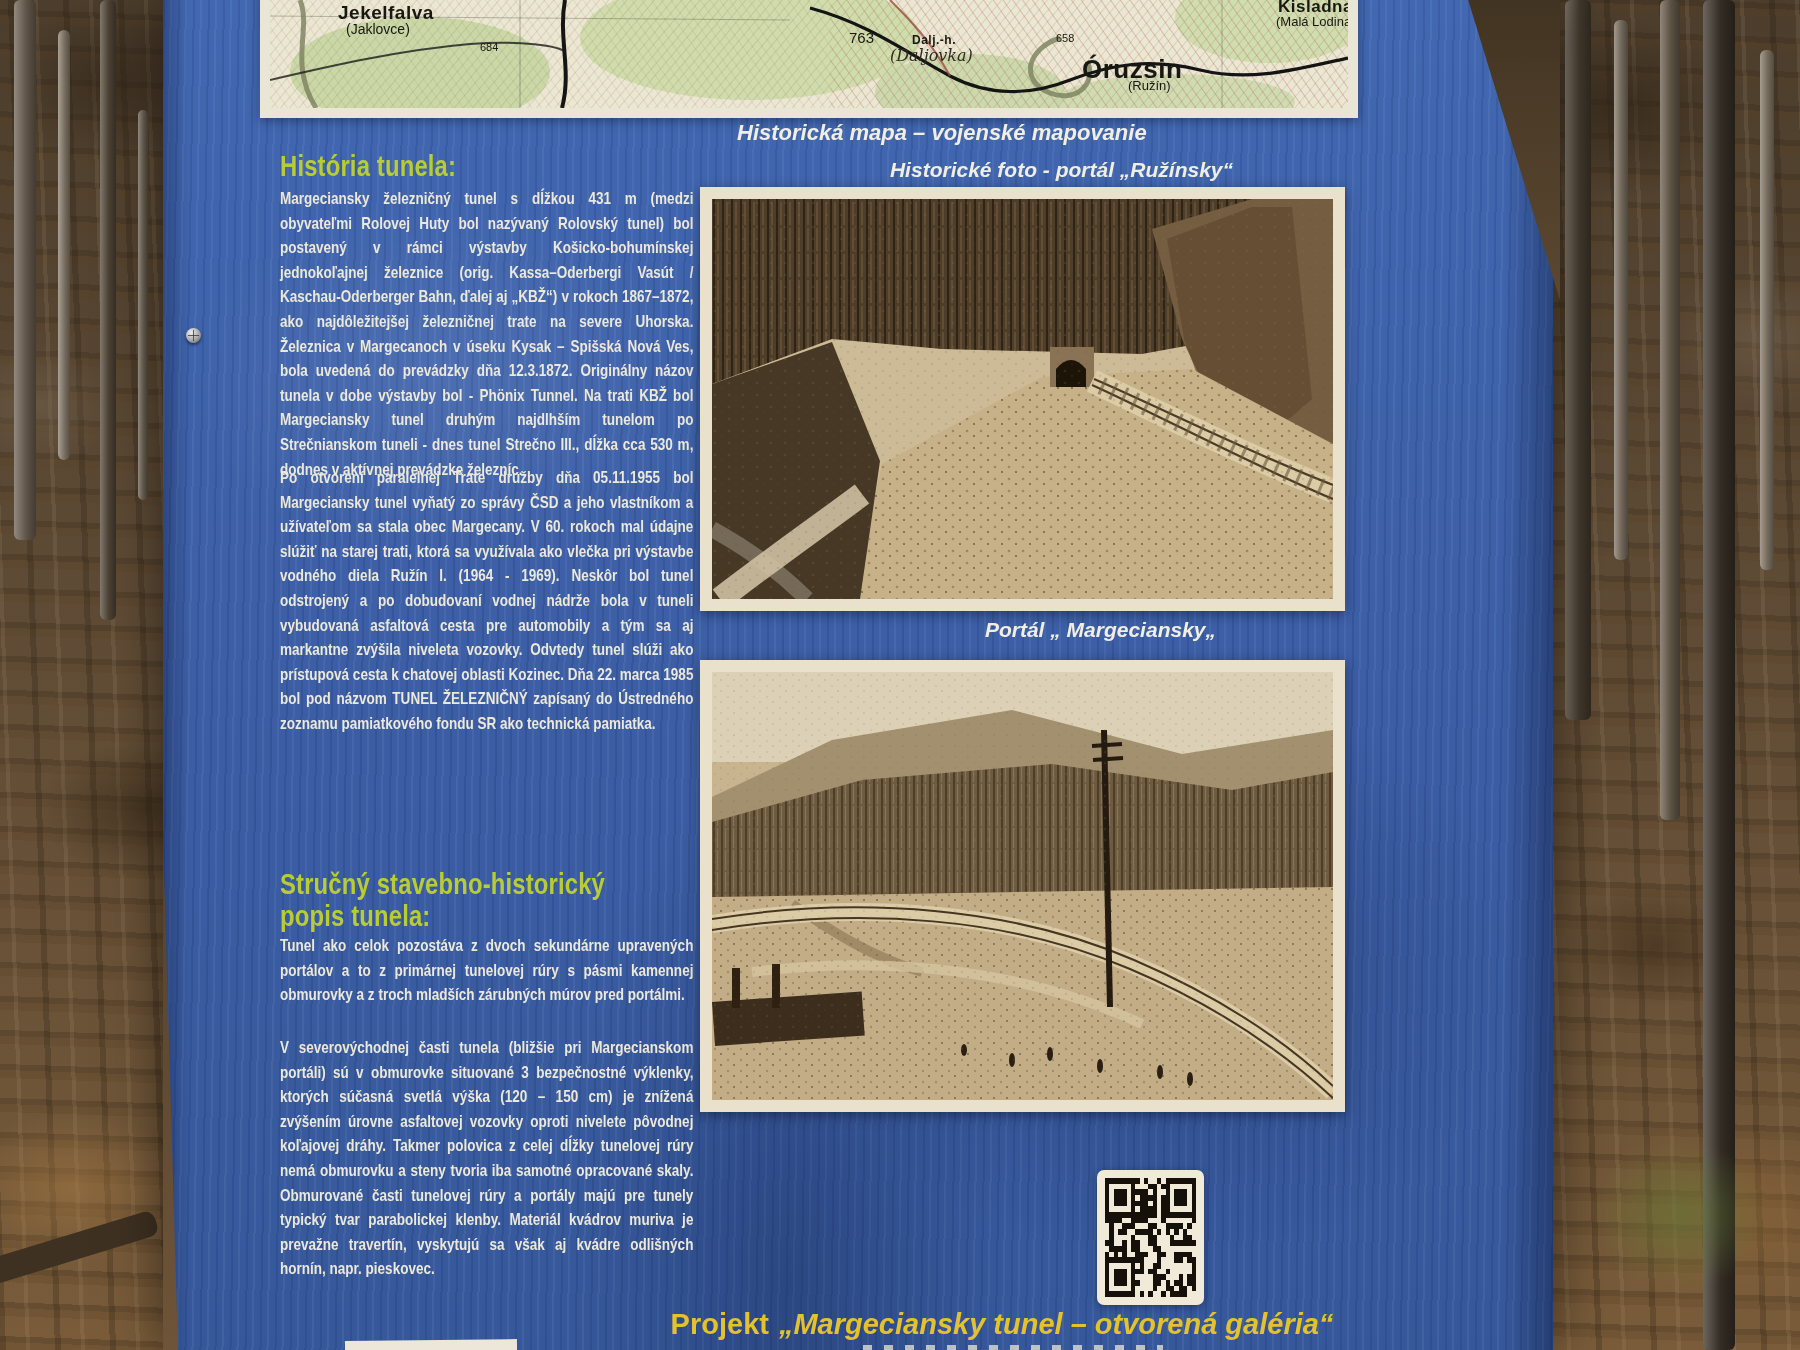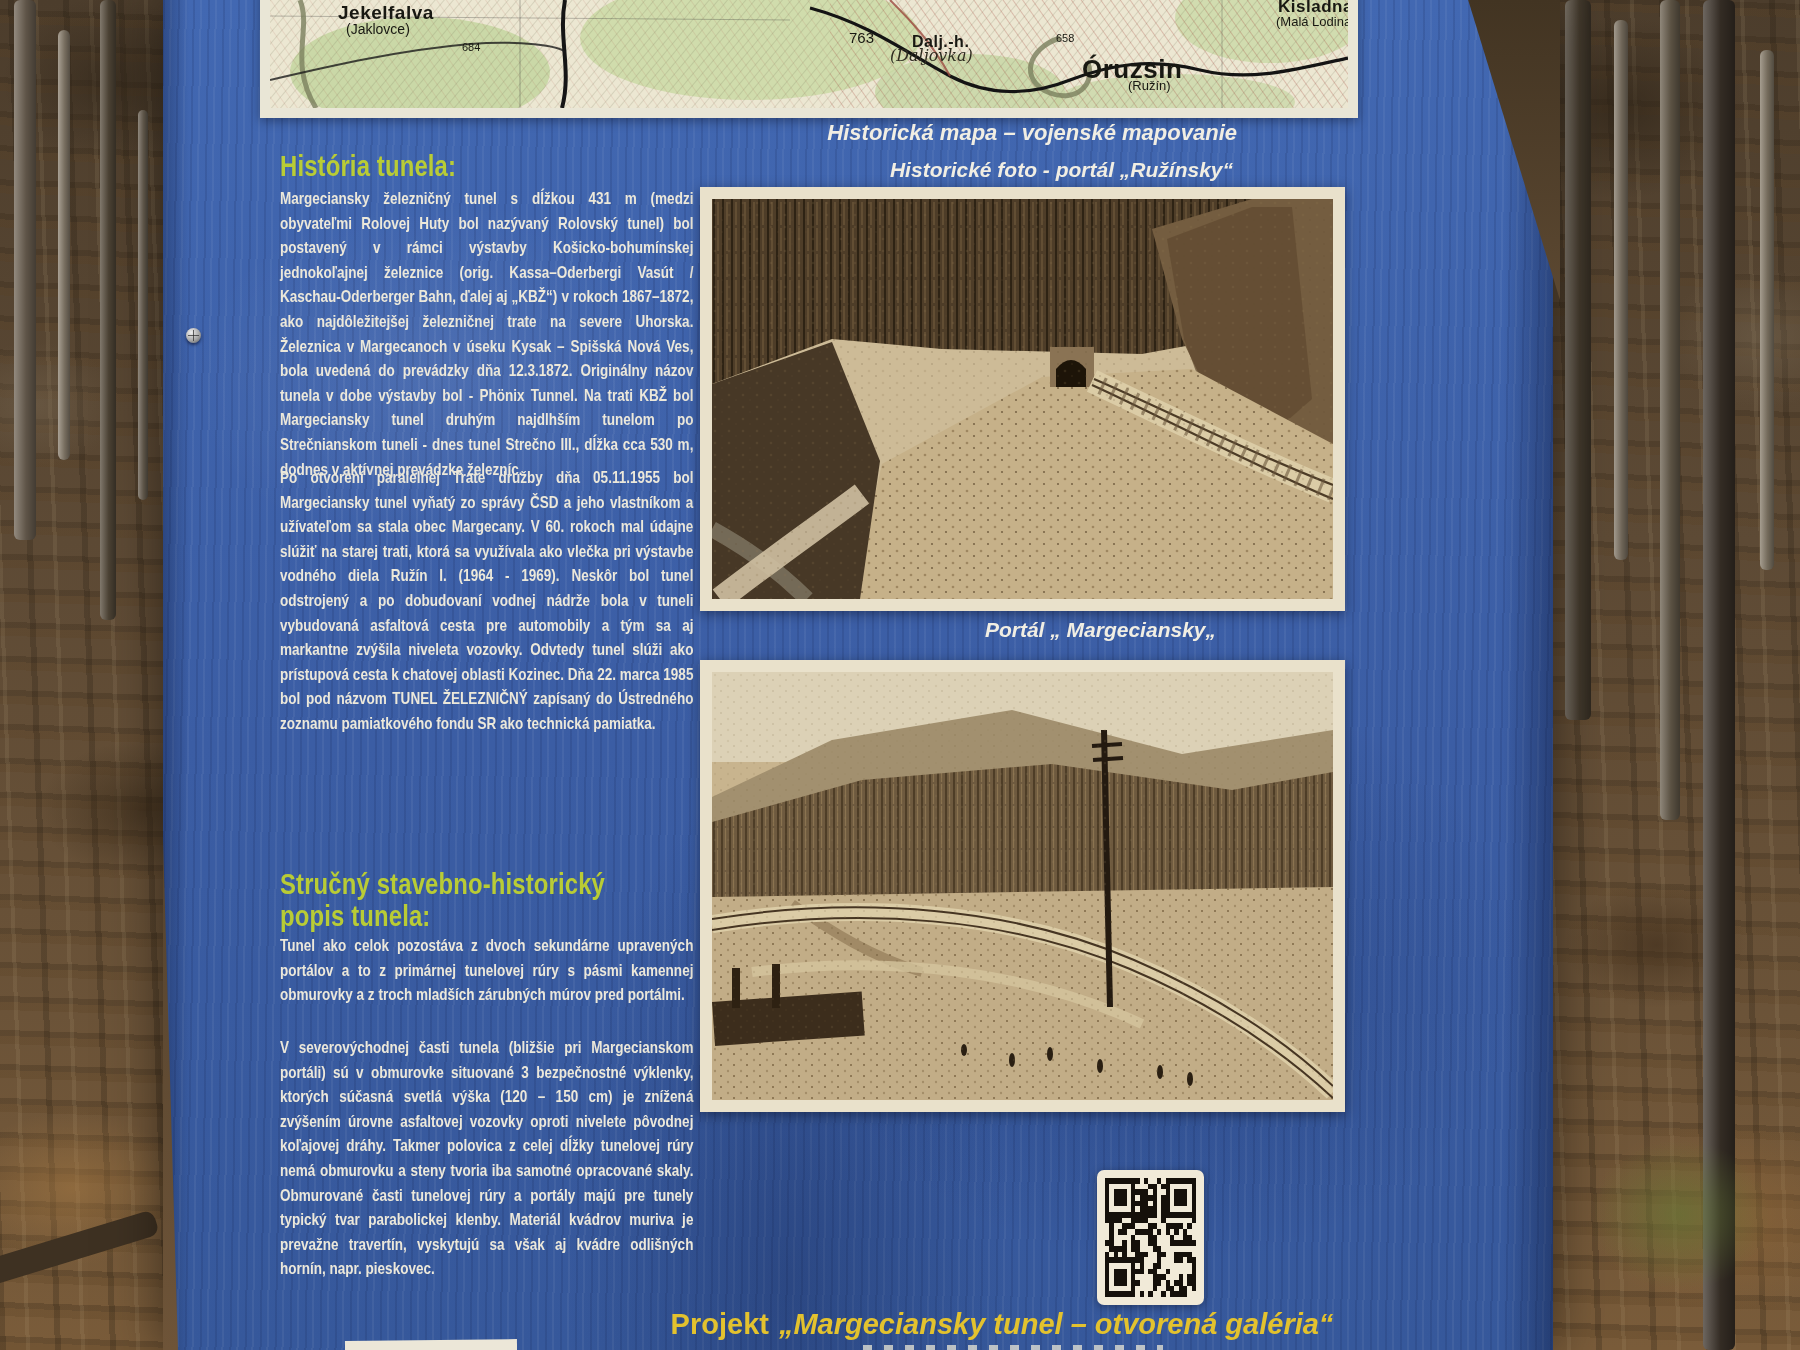--- a/index.html
+++ b/index.html
@@ -51,21 +51,21 @@
   .bolt::before{content:"";position:absolute;left:2px;top:7px;width:11px;height:1px;background:rgba(40,40,40,.7);}
 
   
   .map-frame{position:absolute;left:97px;top:-12px;width:1098px;height:130px;background:#e9e6d6;
     padding:12px 10px 10px 10px;box-shadow:0 3px 10px rgba(0,0,10,.35);}
   .map{position:relative;width:100%;height:100%;overflow:hidden;background:#ece7d2;}
   .map svg{position:absolute;inset:0;width:100%;height:100%;}
   .maplabel{position:absolute;color:#181812;white-space:nowrap;line-height:1;}
   .ml-b{font-weight:bold;letter-spacing:.5px;}
   .ml-script{font-family:"DejaVu Serif",serif;font-style:italic;color:#2e2c20;}
-  .map-caption{position:absolute;left:574px;top:120px;width:500px;text-align:right;
+  .map-caption{position:absolute;left:574px;top:120px;width:500px;text-align:left;
     color:#f1eee3;font-size:22px;font-weight:bold;font-style:italic;}
 
   
   .col-left{position:absolute;left:117px;top:150px;width:520px;height:1200px;
     transform:scaleX(.795);transform-origin:0 0;}
   .col-left h2{margin:0;color:#b9cc35;font-size:30px;line-height:32px;font-weight:bold;letter-spacing:.2px;}
   .col-left p{margin:0;color:#ece8da;font-size:17px;font-weight:bold;line-height:24.6px;
     text-align:justify;text-justify:inter-word;}
   .abs{position:absolute;left:0;width:520px;}
 
@@ -130,23 +130,23 @@
           <line x1="0" y1="16" x2="520" y2="20" stroke="#333" stroke-width="1" opacity=".3"></line>
           <path d="M 30,0 C 42,30 18,62 46,108" fill="none" stroke="#7b7f5e" stroke-width="5" opacity=".8"></path>
           <path d="M 790,38 C 758,48 748,80 780,93 C 806,103 826,84 818,63" fill="none" stroke="#7b7f5e" stroke-width="5" opacity=".8"></path>
           <path d="M 295,0 C 288,38 302,70 292,108" fill="none" stroke="#151515" stroke-width="4"></path>
           <path d="M 540,8 C 600,24 640,55 680,76 C 718,96 760,96 800,80 C 842,64 880,58 930,70 C 980,82 1024,70 1078,58" fill="none" stroke="#141414" stroke-width="3.2"></path>
           <path d="M 0,80 C 60,66 130,50 200,44 C 250,40 290,46 295,52" fill="none" stroke="#1a1a1a" stroke-width="2" opacity=".8"></path>
           <path d="M 620,0 C 640,20 660,40 680,76" fill="none" stroke="#9c4a40" stroke-width="2" opacity=".8"></path>
         </svg>
         <div class="maplabel ml-b" style="left:68px;top:3px;font-size:19px;">Jekelfalva</div>
         <div class="maplabel" style="left:76px;top:22px;font-size:14px;">(Jaklovce)</div>
-        <div class="maplabel" style="left:192px;top:42px;font-size:11px;">684</div>
+        <div class="maplabel" style="left:210px;top:42px;font-size:11px;">684</div>
         <div class="maplabel" style="left:579px;top:30px;font-size:15px;">763</div>
-        <div class="maplabel ml-b" style="left:642px;top:34px;font-size:16px;">Dalj.-h.</div>
+        <div class="maplabel ml-b" style="left:642px;top:34px;font-size:12px;">Dalj.-h.</div>
         <div class="maplabel ml-script" style="left:620px;top:48px;font-size:16px;">(Daljovka)</div>
         <div class="maplabel" style="left:786px;top:33px;font-size:11px;">658</div>
         <div class="maplabel ml-b" style="left:812px;top:56px;font-size:26px;">Óruzsin</div>
         <div class="maplabel" style="left:858px;top:79px;font-size:13px;">(Ružín)</div>
         <div class="maplabel ml-b" style="left:1008px;top:-2px;font-size:17px;">Kisladna</div>
         <div class="maplabel" style="left:1006px;top:15px;font-size:13px;">(Malá Lodina)</div>
       </div>
     </div>
     <div class="map-caption">Historická mapa – vojenské mapovanie</div>
 

